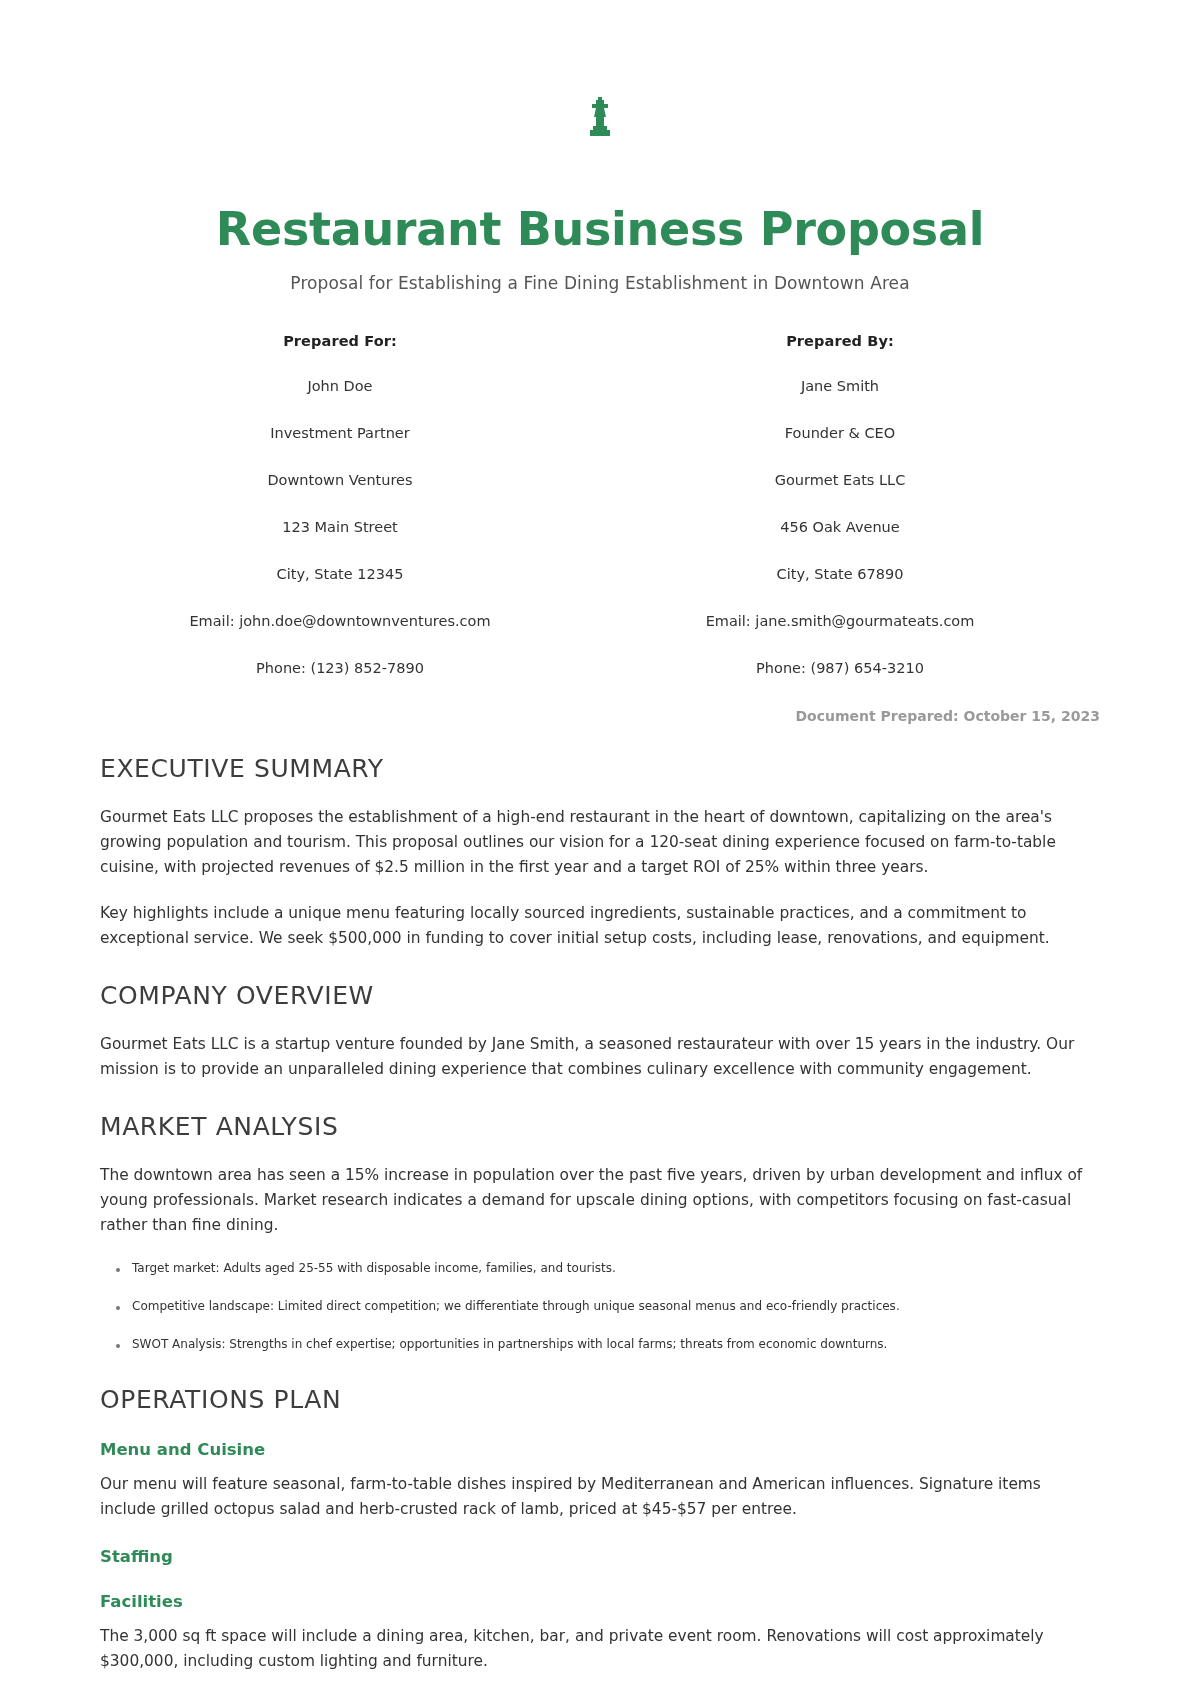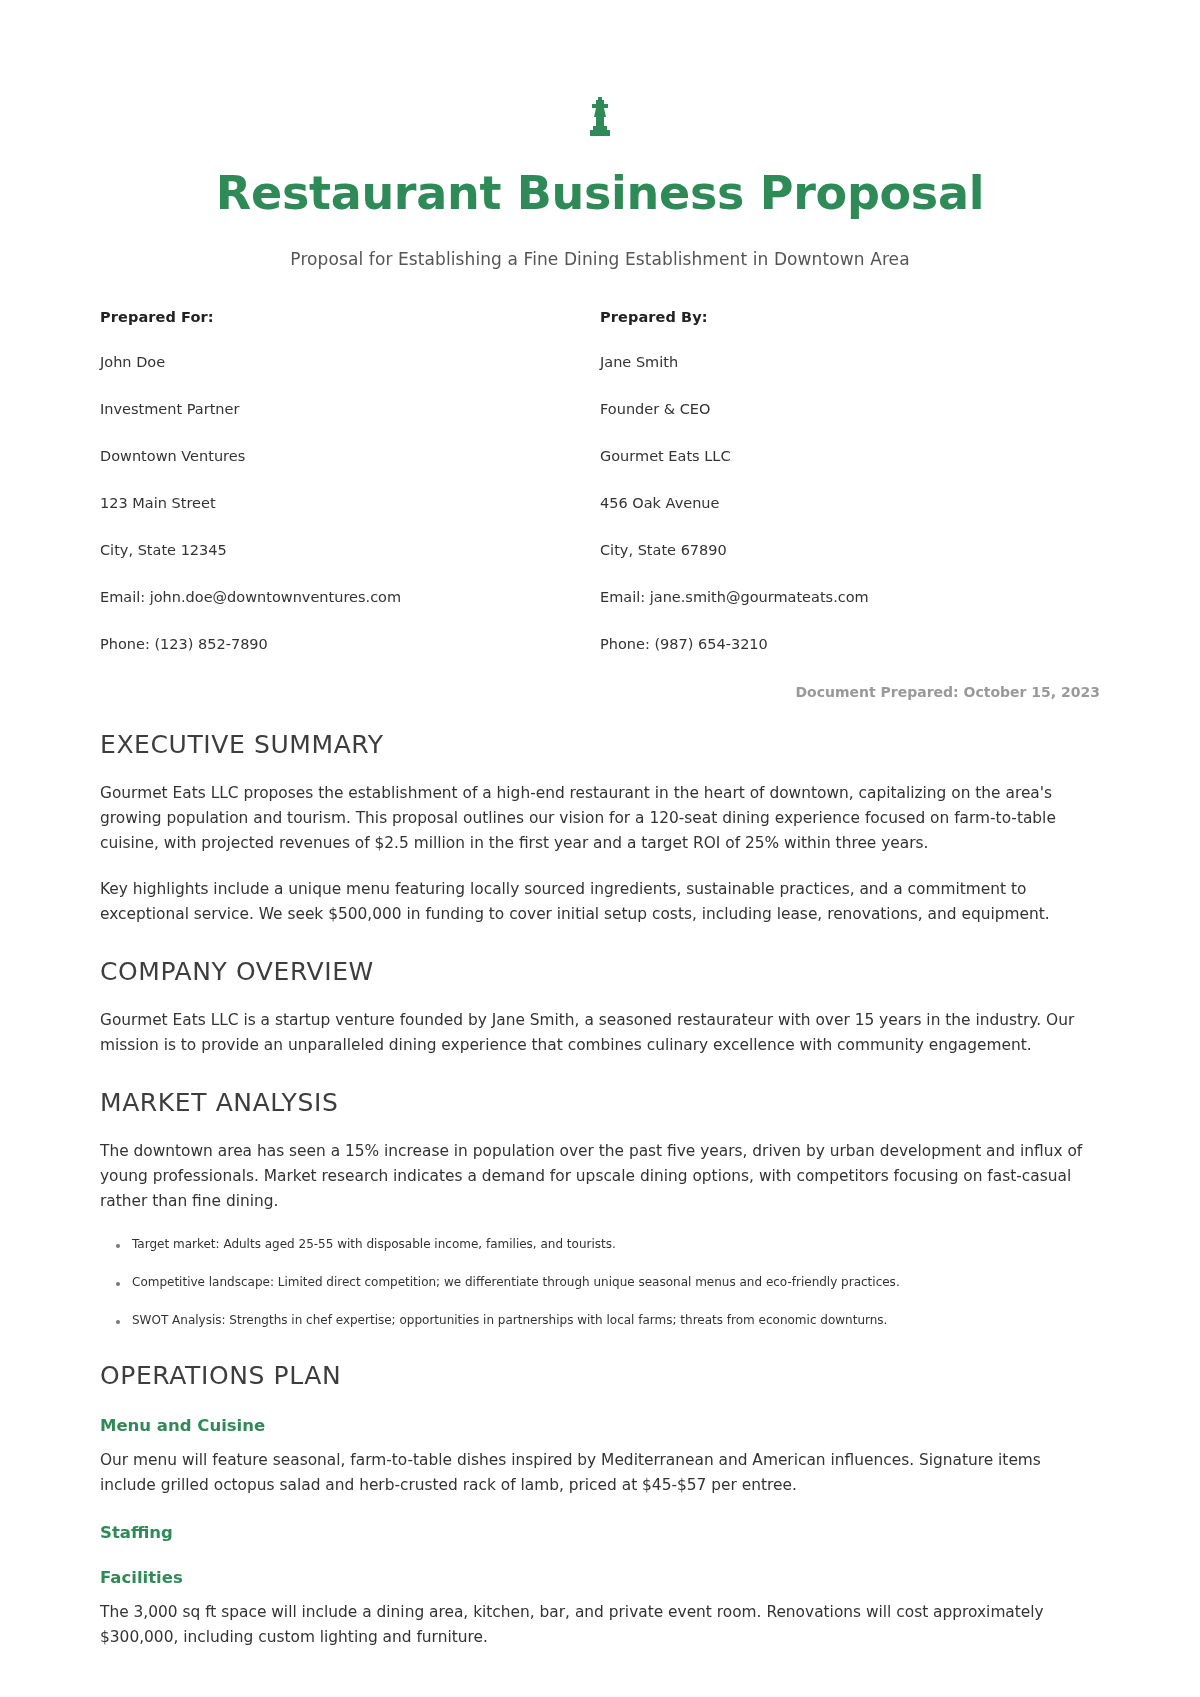--- a/index.html
+++ b/index.html
@@ -29,45 +29,46 @@
     text-align: center;
   }
   .logo-mark {
     display: block;
     margin: 0 auto;
     width: 34px;
     height: 44px;
     line-height: 0;
   }
   .doc-title {
-    margin: 28px 0 0 0;
+    margin: 64px 0 0 0;
     font-size: 46px;
     line-height: 1.1;
     font-weight: 700;
     letter-spacing: -0.3px;
     color: #2e8b57;
     font-family: "DejaVu Sans", "Liberation Sans", sans-serif;
   }
   .doc-subtitle {
-    margin: 30px 0 0 0;
+    margin: 18px 0 0 0;
     font-size: 17px;
     font-weight: 400;
     color: #555555;
     letter-spacing: 0.1px;
   }
 
   
   .parties {
     display: flex;
     margin-top: 40px;
     gap: 0;
   }
   .party {
     width: 50%;
     padding-right: 20px;
+    text-align: center;
   }
   .party-label {
     font-size: 14.5px;
     font-weight: 700;
     color: #222222;
     margin: 0 0 12px 0;
     letter-spacing: 0.1px;
   }
   .party-lines {
     font-size: 14.5px;

